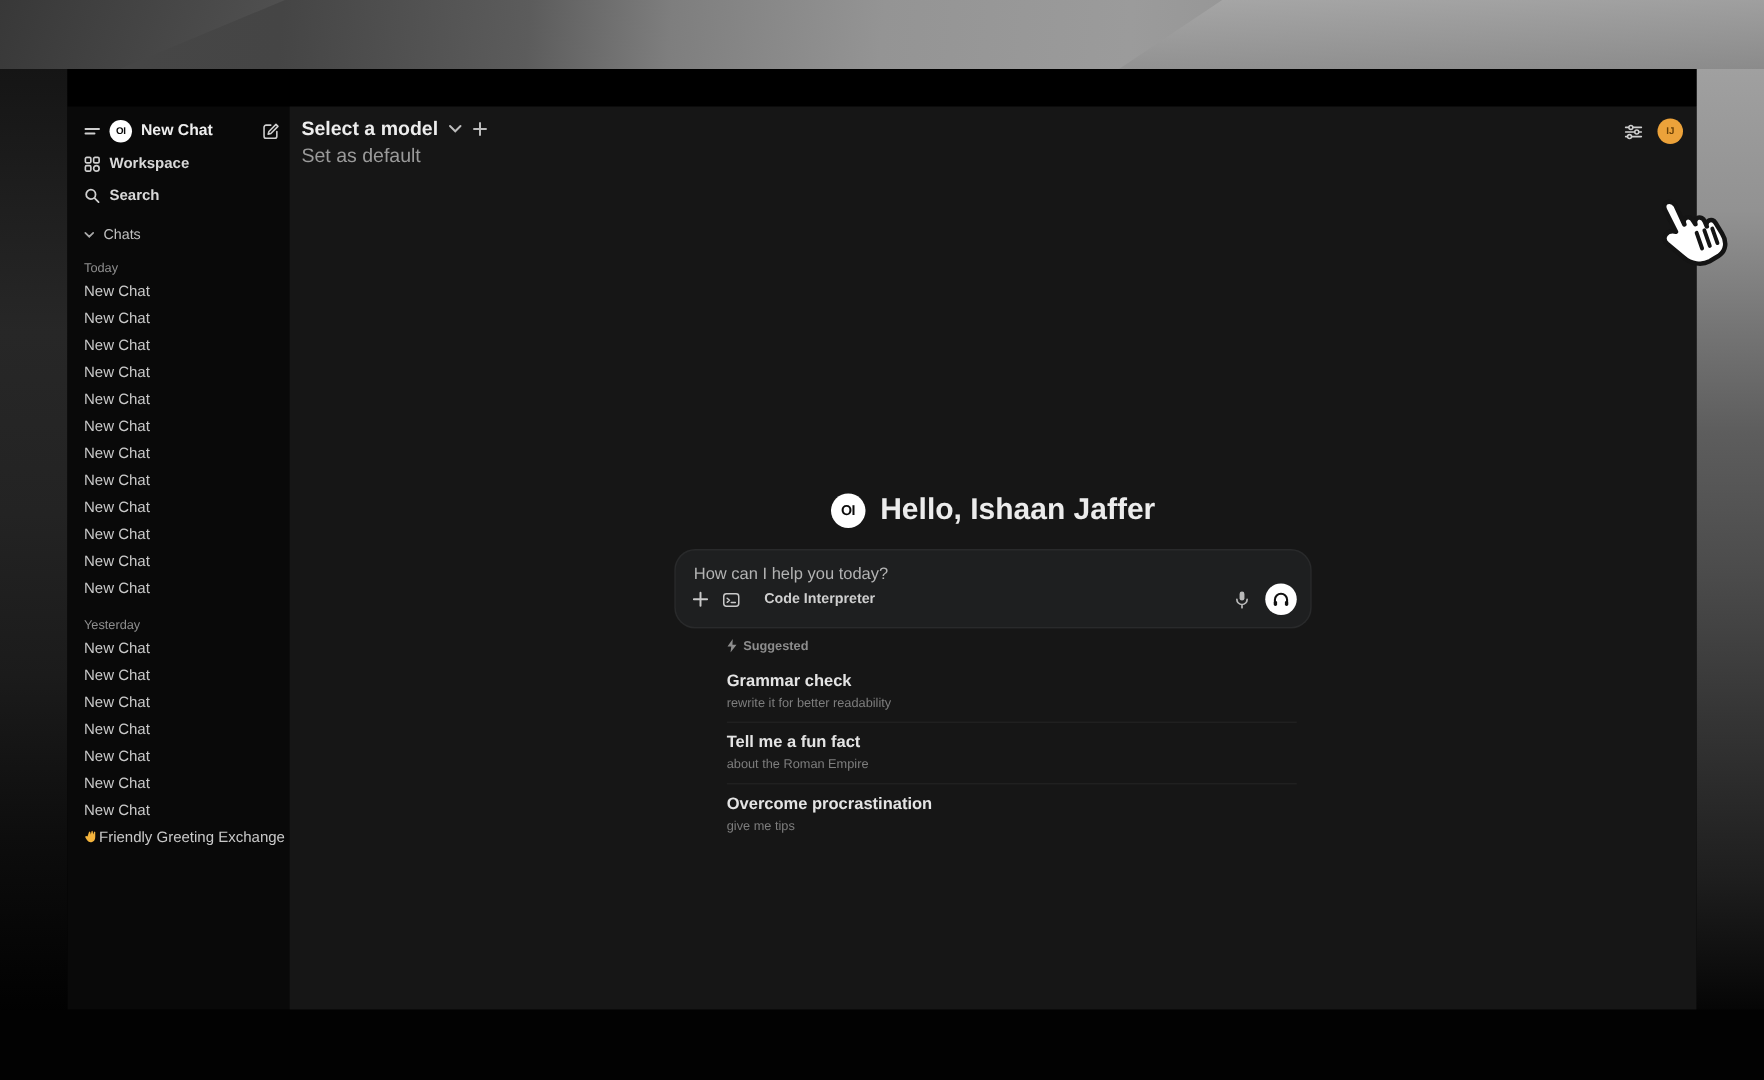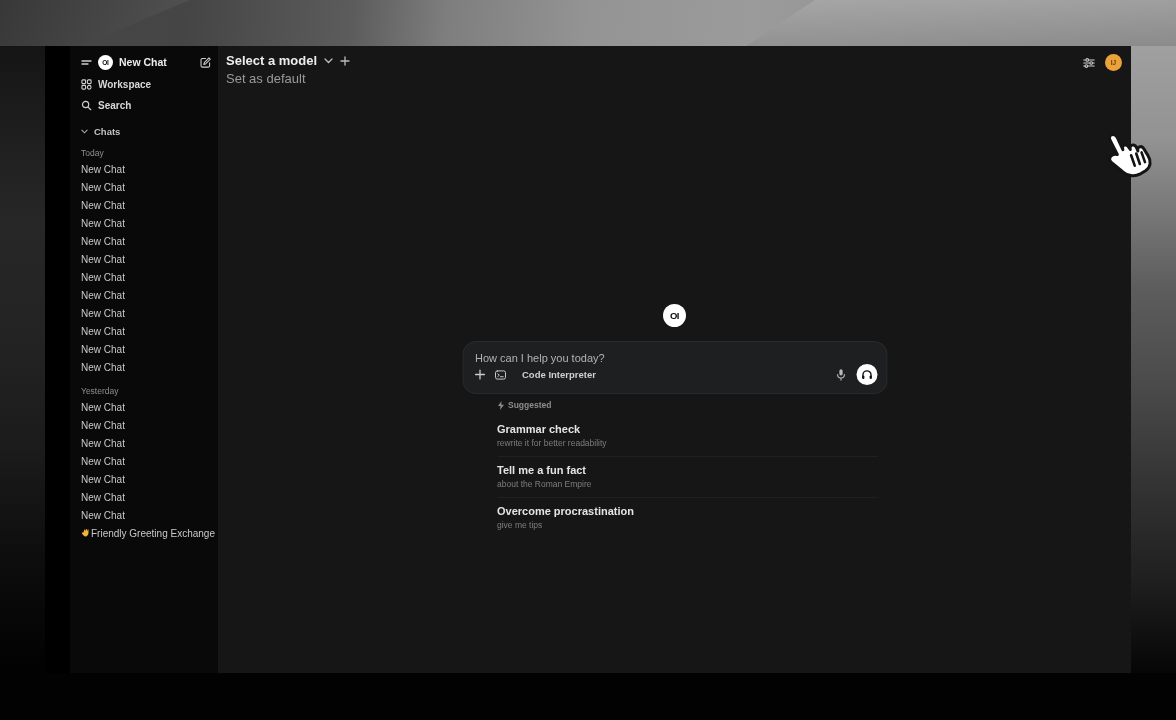--- a/index.html
+++ b/index.html
@@ -17,37 +17,37 @@
     background:linear-gradient(180deg,#aaaaaa,#8f8f8f);
     clip-path:polygon(16% 0,100% 0,100% 100%,0 100%); opacity:.75; }
   .bg-right { position:absolute; left:1131px; top:46px; width:45px; height:674px;
     background:linear-gradient(180deg,#a0a0a0 0%,#929292 14%,#747474 26%,#5d5d5d 36%,#4b4b4b 50%,#353535 64%,#1e1e1e 80%,#000 96%); }
   .bg-left { position:absolute; left:0; top:46px; width:45px; height:674px;
     background:linear-gradient(180deg,#151515 0%,#1f1f1f 14%,#272727 26%,#232323 44%,#1b1b1b 60%,#0d0d0d 76%,#000 95%); }
   .bg-bottom { position:absolute; left:0; top:673px; width:1176px; height:47px; background:#020202; }
 
   
   .window { position:absolute; left:45px; top:46px; width:1086px; height:627px;
-            display:flex; flex-direction:row; }
+            display:flex; flex-direction:column; }
   .titlebar { height:25px; background:#000; flex:0 0 25px; }
   .app { flex:1; display:flex; min-height:0; }
 
   
   .sidebar { width:148px; flex:0 0 148px; background:#090909; color:#cdcdcd;
              padding:7px 6px 0 11px; overflow:hidden; }
   .sb-row { display:flex; align-items:center; gap:6px; }
   .sb-header { height:18px; margin-bottom:6px; }
   .sb-title { font-size:10.5px; font-weight:700; color:#ededed; }
   .sb-spacer { flex:1; }
   .icon-btn { display:flex; align-items:center; justify-content:center; cursor:pointer; }
   .logo-circle { width:15px; height:15px; border-radius:50%; background:#fff; color:#0a0a0a;
                  display:flex; align-items:center; justify-content:center;
                  font-size:6.5px; font-weight:700; letter-spacing:-.3px; }
   .sb-nav { height:15px; margin-bottom:6px; font-size:10px; font-weight:600; color:#d8d8d8; cursor:pointer; }
-  .sb-section { margin-top:12px; height:13px; font-size:9.5px; font-weight:700; color:#c2c2c2; cursor:pointer; }
+  .sb-section { margin-top:12px; height:13px; font-size:9.5px; font-weight:400; color:#c2c2c2; cursor:pointer; }
   .chat-group-label { margin-top:8px; height:14px; font-size:8.5px; color:#8f8f8f; display:flex; align-items:center; }
   .chat-item { height:18px; display:flex; align-items:center; font-size:10px; color:#c9c9c9;
                white-space:nowrap; cursor:pointer; border-radius:4px; }
   .chat-named { display:flex; align-items:center; gap:0; }
 
   
   .main { flex:1; background:#161616; position:relative; color:#e8e8e8; }
   .model-header { position:absolute; left:8px; top:7px; }
   .model-row { display:flex; align-items:center; gap:7px; cursor:pointer;text-align:center; }
   .model-name { font-size:13px; font-weight:700; color:#ededed; }
@@ -218,20 +218,21 @@
                 <circle cx="10.5" cy="8" r="1.5" fill="#161616"></circle>
                 <circle cx="5" cy="11.5" r="1.5" fill="#161616"></circle>
               </svg>
             </span>
           </span>
           <span class="avatar">IJ</span>
         </div>
 
         <div class="greeting">
           <span class="greet-logo">OI</span>
+          <span class="greet-text">Hello, Ishaan Jaffer</span>
         </div>
 
         <div class="composer">
           <input class="composer-input" type="text" placeholder="How can I help you today?" style="">
           <div class="composer-bar">
             <span class="icon-btn">
               <svg width="11" height="11" viewBox="0 0 10 10" stroke="#c9c9c9" stroke-width="1.2" stroke-linecap="round">
                   <path d="M5 1v8M1 5h8"></path>
                 </svg>
             </span>

